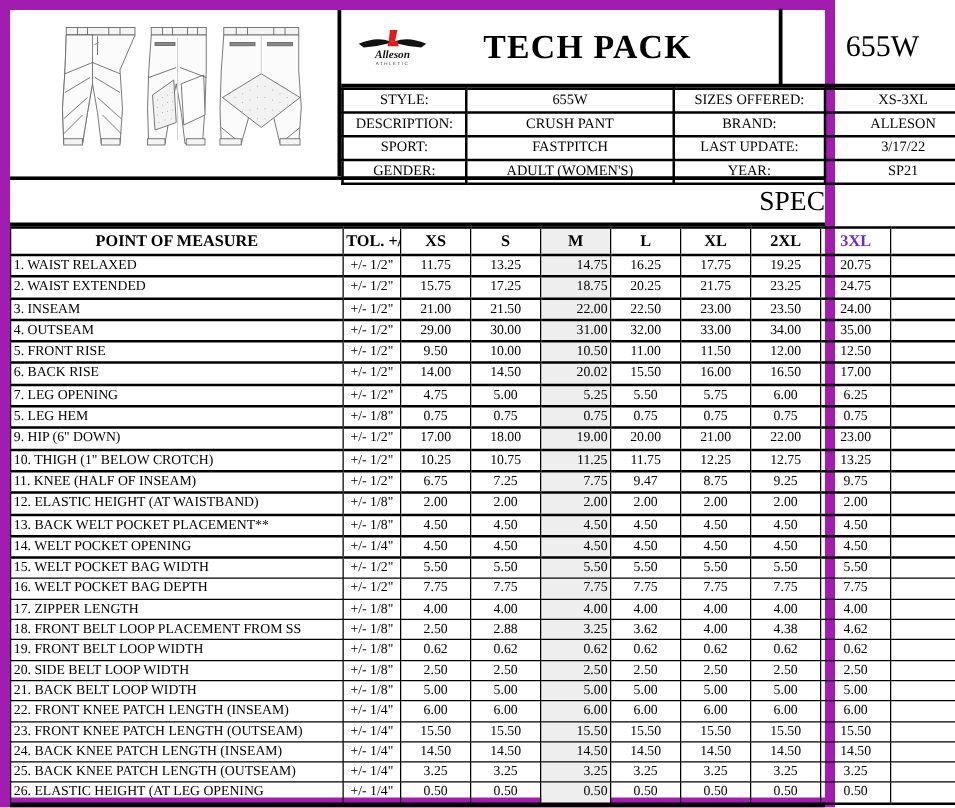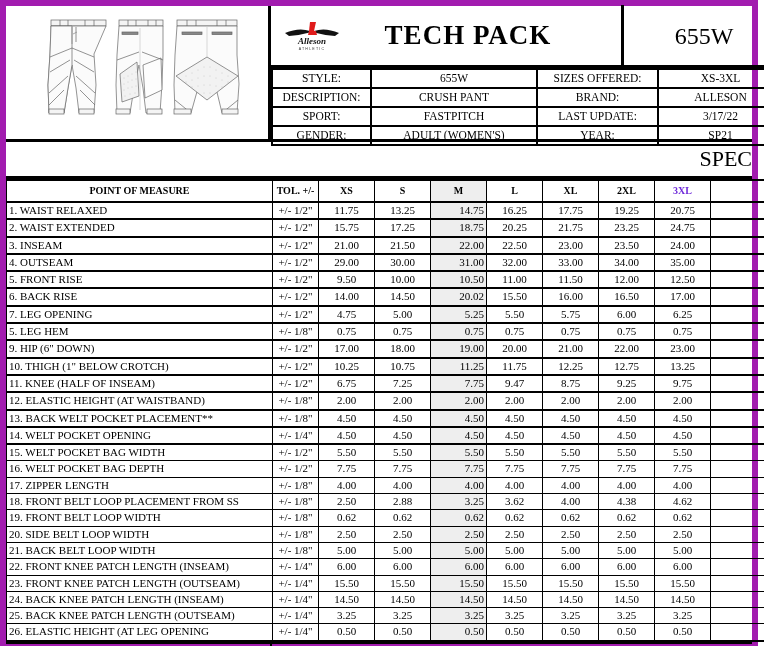--- a/index.html
+++ b/index.html
@@ -9,24 +9,24 @@
   }
   body {
     width: 764px;
     height: 646px;
     font-family: "Liberation Serif", "DejaVu Serif", serif;
     color: #000000;
     overflow: hidden;
   }
   #page {
     position: relative;
-    width: 758px;
+    width: 668px;
     height: 646px;
     box-sizing: border-box;
-    border: 6px solid #a21caf;
+    border: 8px solid #a21caf;
     background: #fff;
   }
 
   
   .top-section {
     display: flex;
     height: 136px;
     box-sizing: border-box;
     border-bottom: 3px solid #000;
   }
@@ -122,21 +122,21 @@
     height: 15.3px;
     padding: 0 2px;
     line-height: 15.3px;
     white-space: nowrap;
     overflow: hidden;
     box-sizing: border-box;
   }
   table.spec thead th {
     font-weight: bold;
     text-align: center;
-    font-size: 10px;
+    font-size: 13px;
     height: 20px;
     line-height: 20px;
     border-top: 2px solid #000;
     border-bottom: 2px solid #000;
   }
   th.pom-head { text-align: center; font-size: 14px; }
   th.tol-head { font-size: 12.5px; }
   th.size-head { font-size: 14px; }
   th.head-3xl { color: #6d28d9; }
   th.blank-head { border-left: 2px solid #000; }

